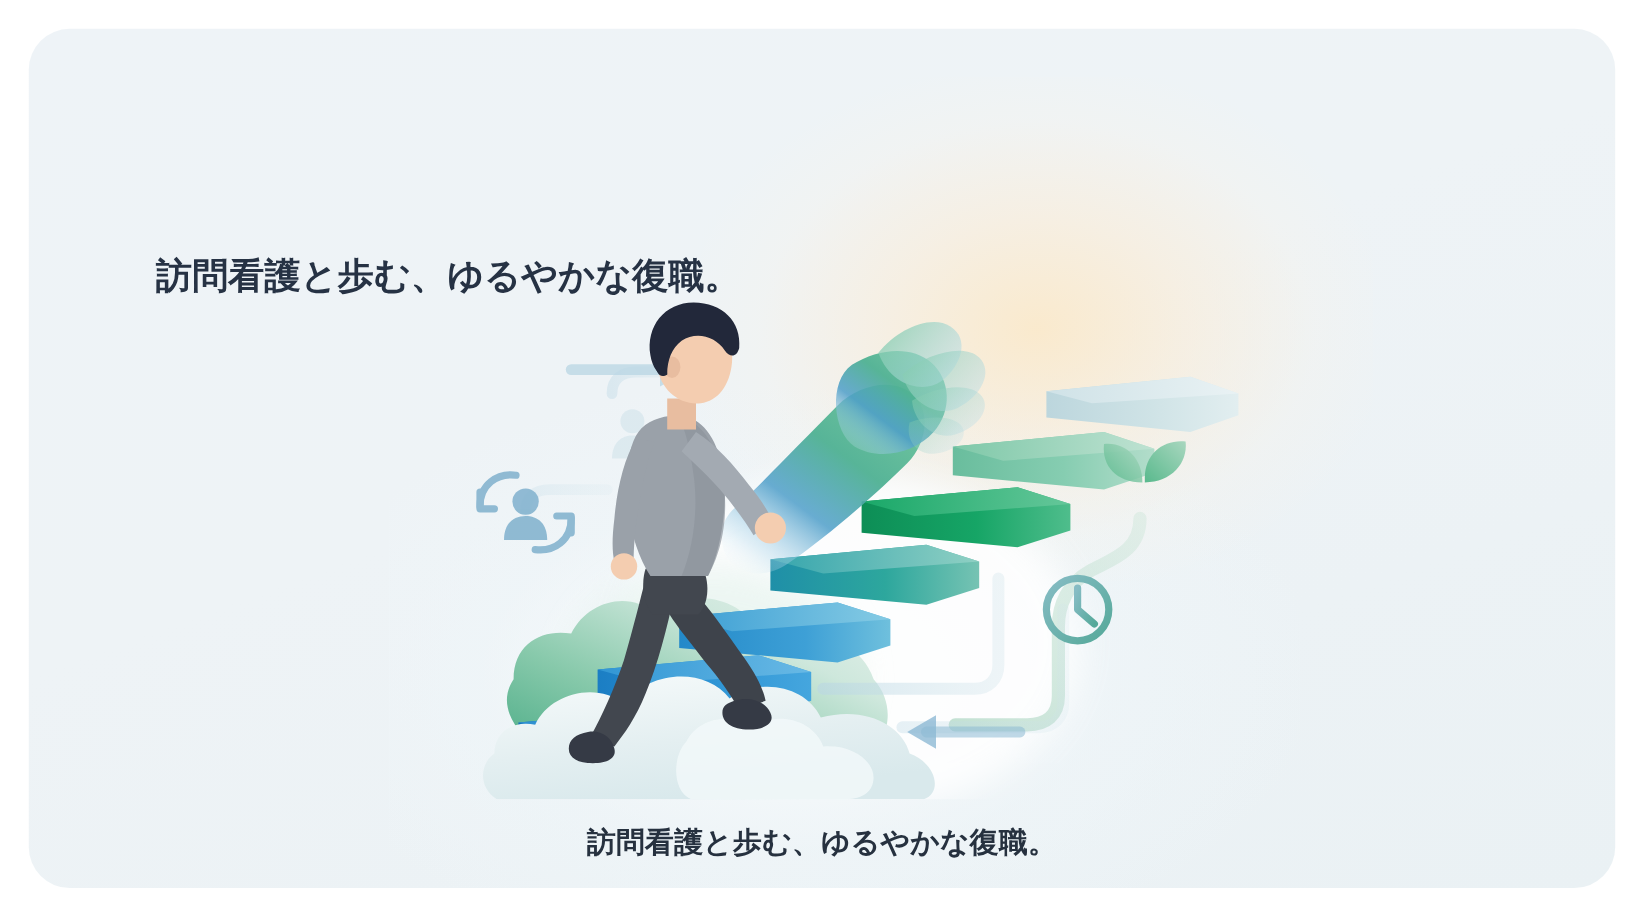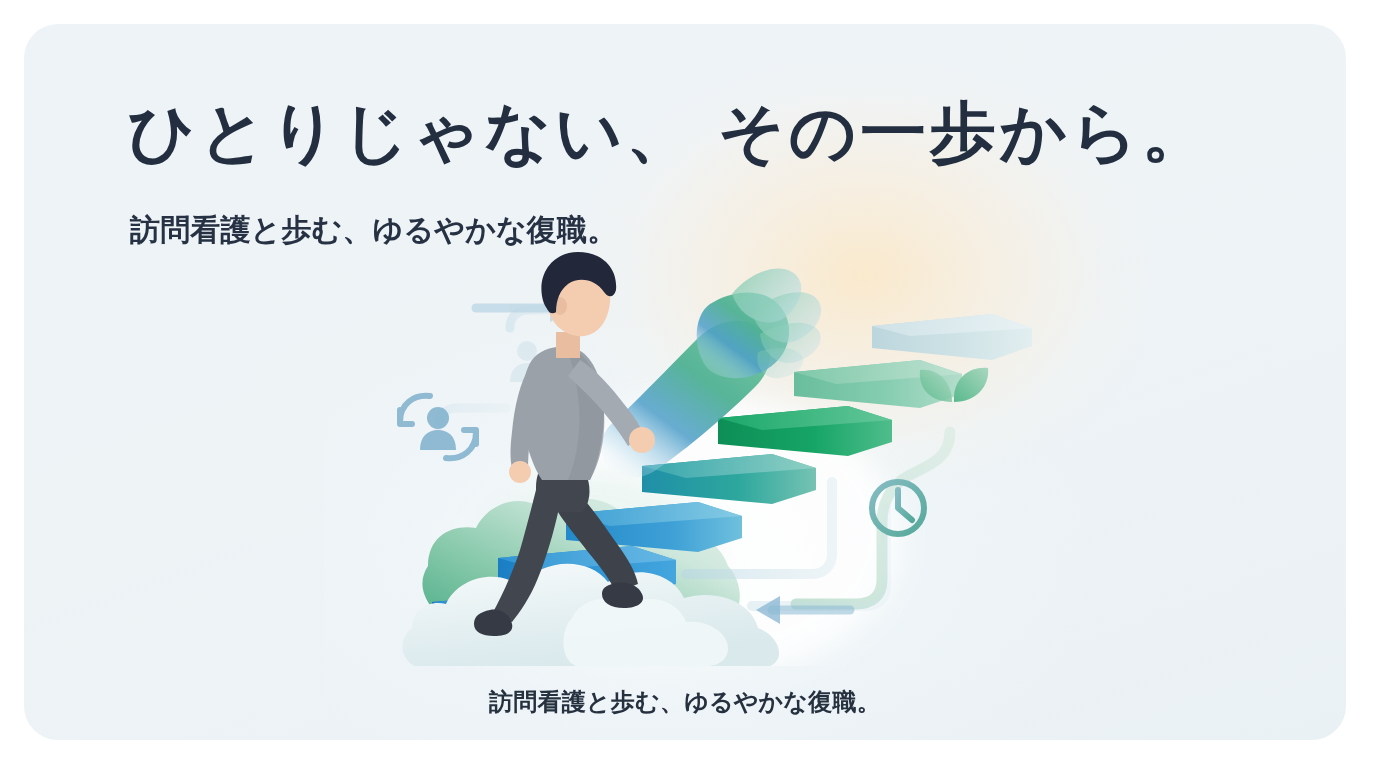--- a/index.html
+++ b/index.html
@@ -108,21 +108,20 @@
 </head>
 <body>
 
 <div id="stage">
 
   <div id="card">
 
     <div class="glow-cool"></div>
     <div class="glow-warm"></div>
 
-    <div id="headline">ひとりじゃない、 その一歩から。</div>
     <div id="subtitle">訪問看護と歩む、ゆるやかな復職。</div>
 
     <div id="illus">
       <svg viewBox="0 0 660 430" xmlns="http://www.w3.org/2000/svg">
         <defs>
 
           <linearGradient id="gStep1" x1="0" y1="0" x2="1" y2="0">
             <stop offset="0%" stop-color="#1773b8"></stop>
             <stop offset="55%" stop-color="#2a8ed2"></stop>
             <stop offset="100%" stop-color="#3c9fdd"></stop>

